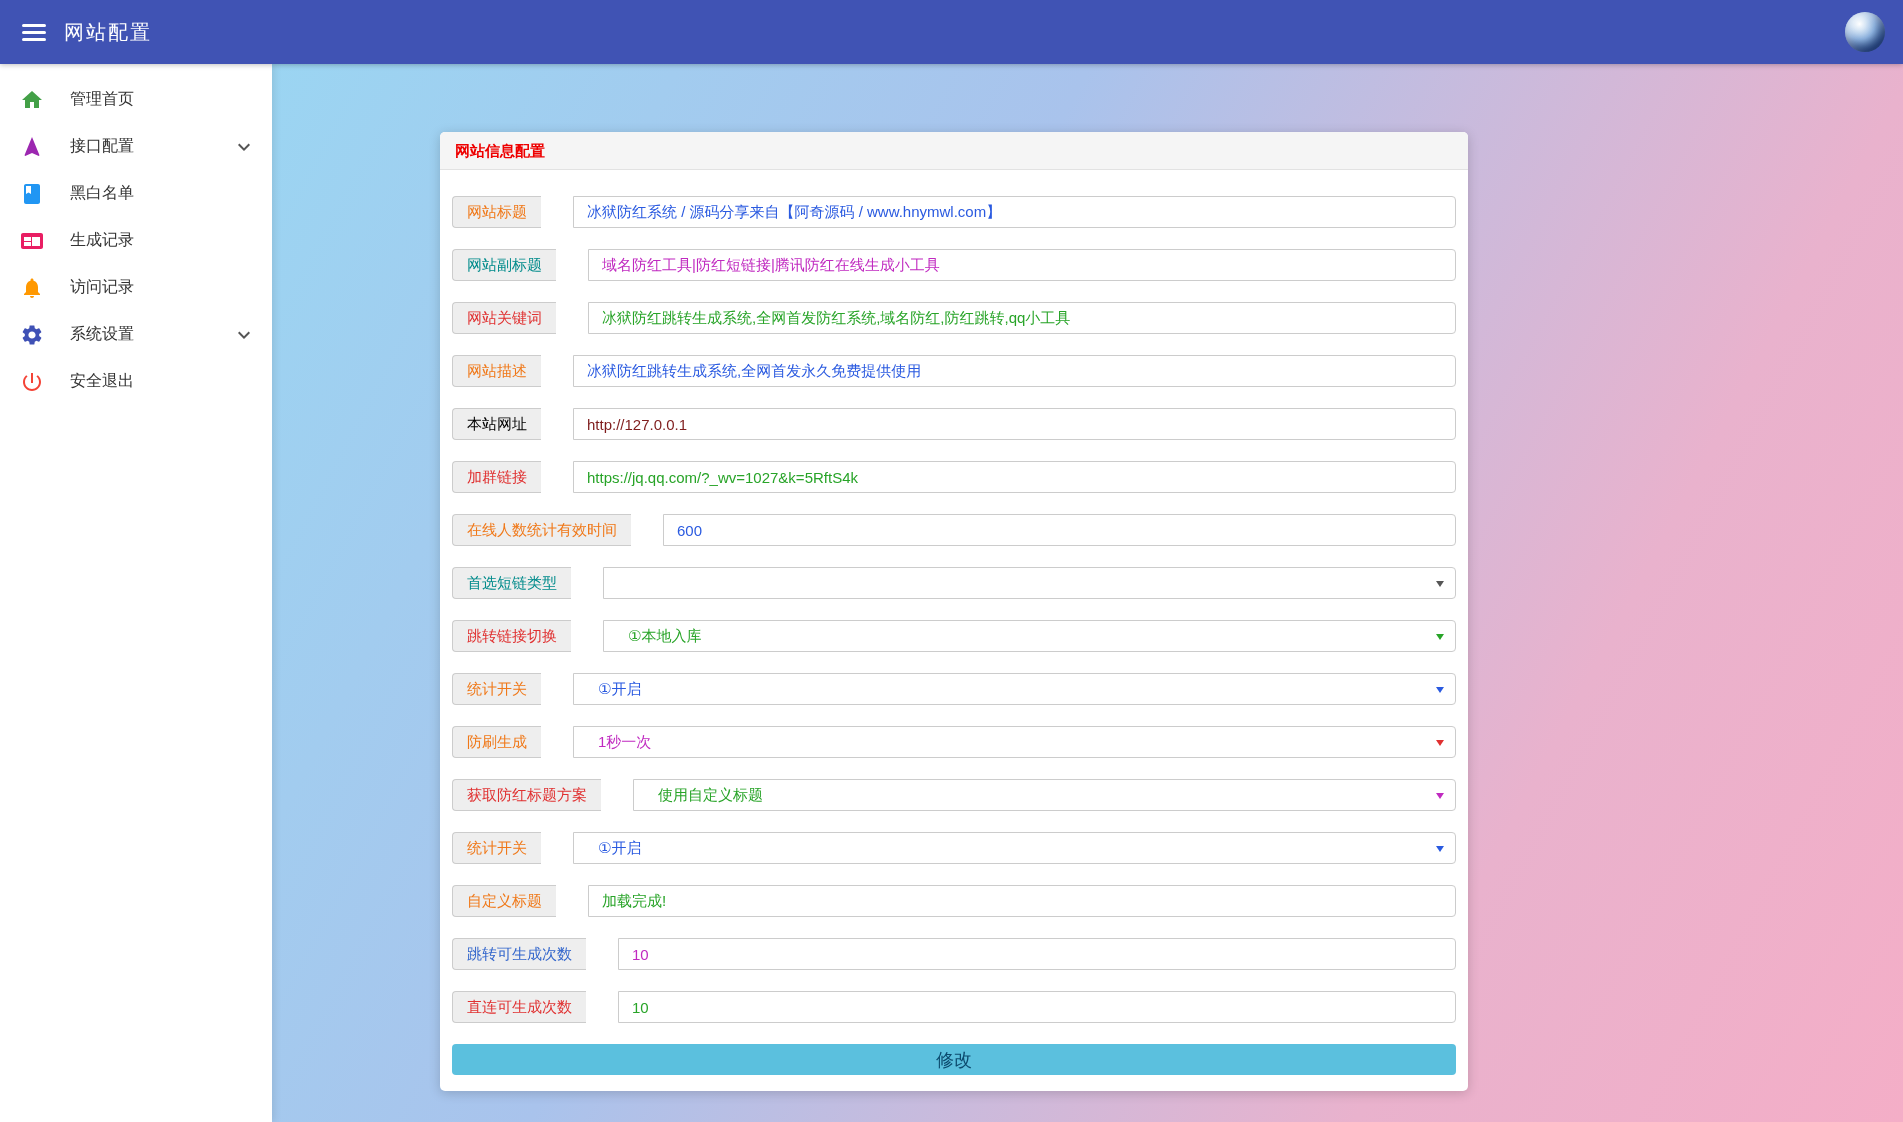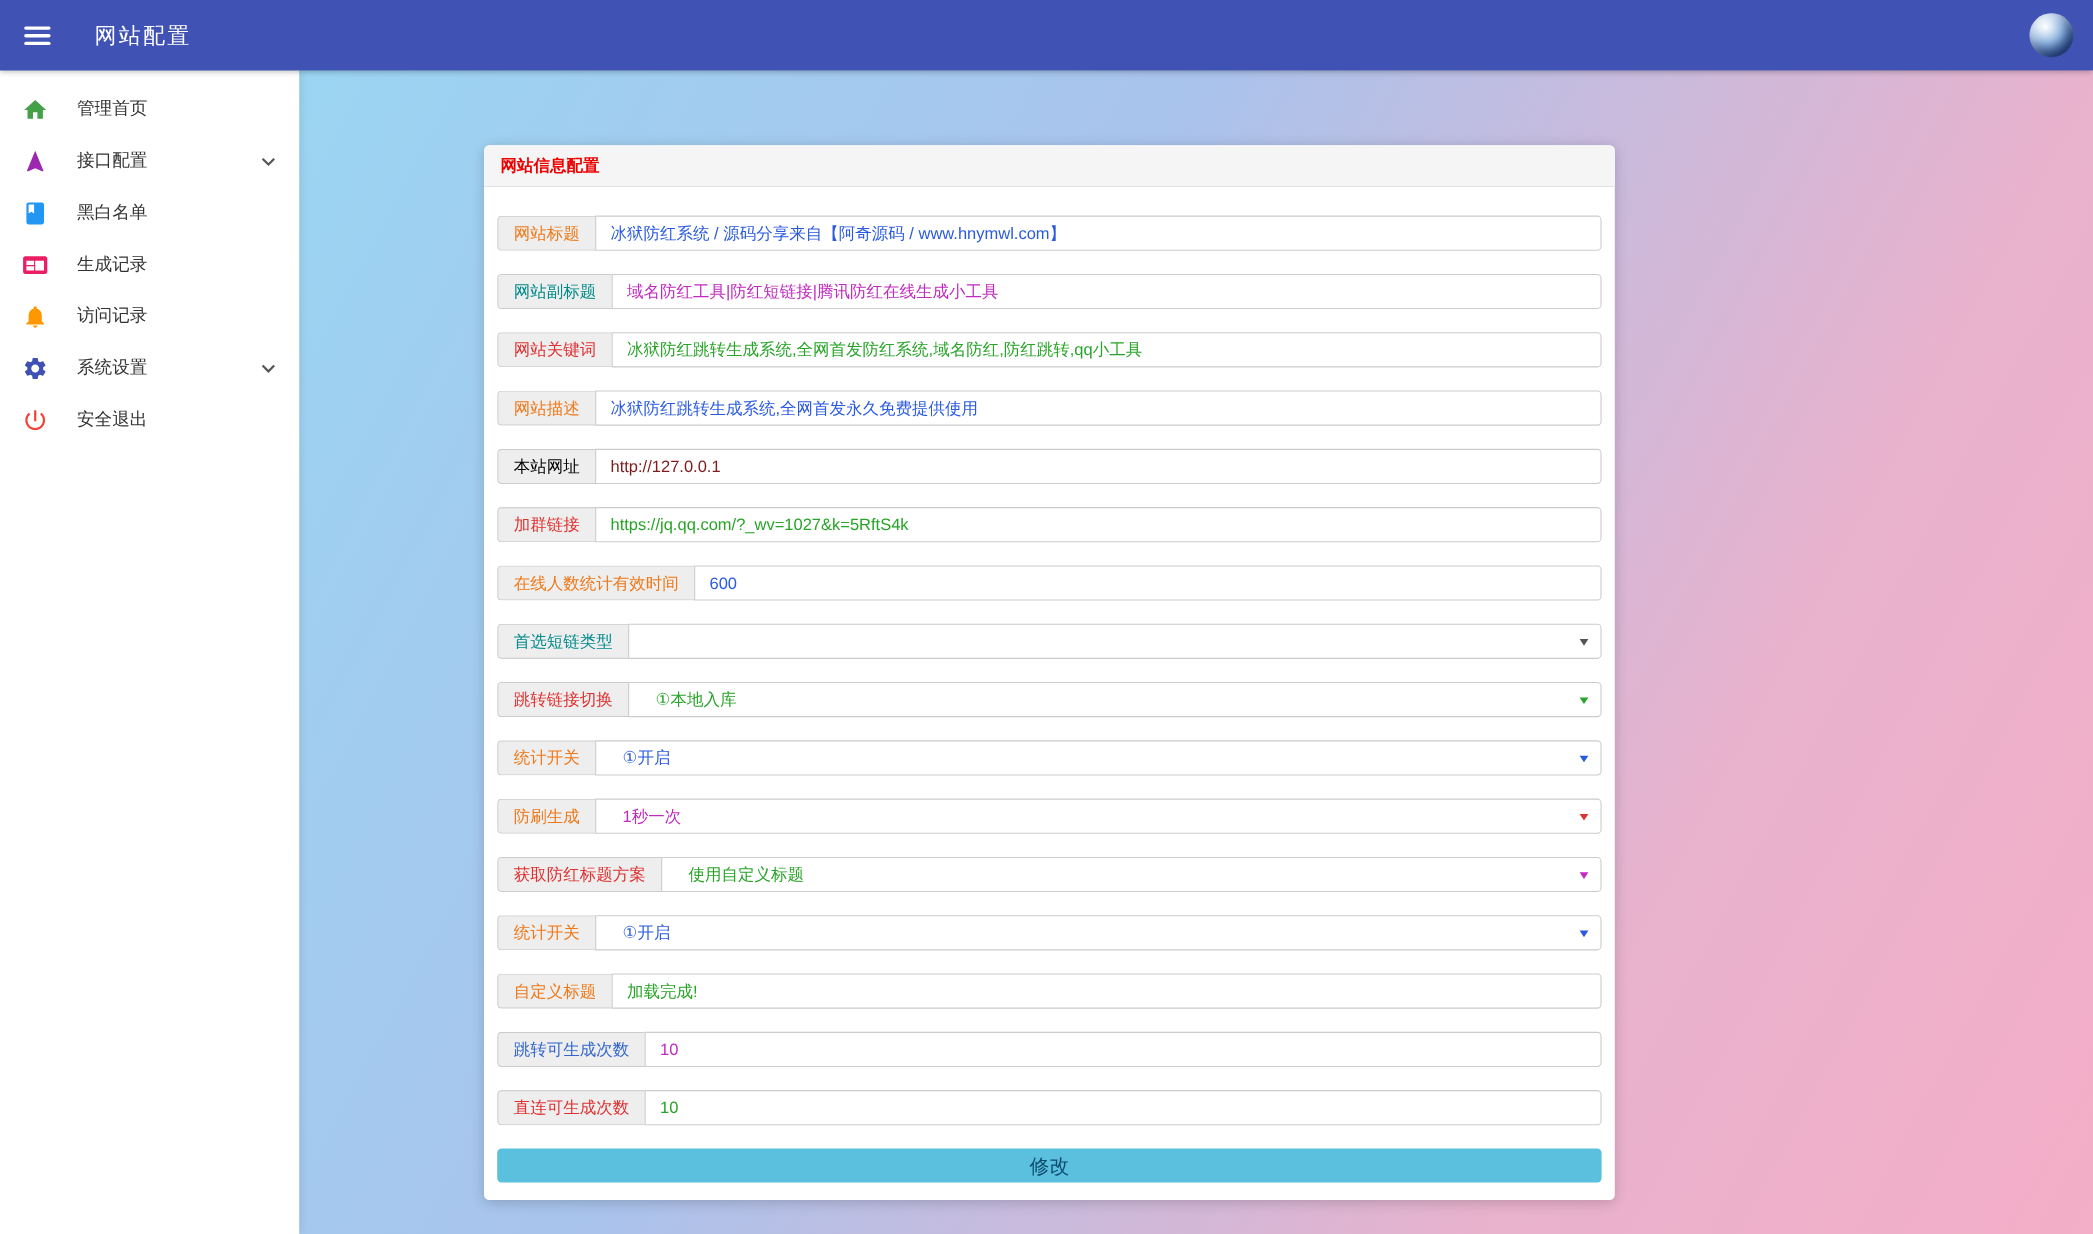--- a/index.html
+++ b/index.html
@@ -10,21 +10,21 @@
     background: linear-gradient(118deg, #9bd5f2 12%, #a9c3ec 45%, #e9b2cd 78%, #f4aec7 100%);
   }
   
   .navbar {
     position: fixed; top:0; left:0; right:0; height:64px;
     display:flex; align-items:center; z-index:20;
     box-shadow: 0 1px 5px rgba(0,0,0,.25);
   }
   .hamburger { margin-left:22px; width:24px; cursor:pointer; }
   .hamburger div { height:3px; background:#fff; border-radius:2px; margin:4px 0; }
-  .nav-title { color:#fff; font-size:20px; margin-left:40px; letter-spacing:2px; font-weight:500; }
+  .nav-title { color:#fff; font-size:20px; margin-left:18px; letter-spacing:2px; font-weight:500; }
   .avatar {
     position:absolute; right:18px; top:12px; width:40px; height:40px; border-radius:50%;
     cursor:pointer; overflow:hidden;
     background: radial-gradient(circle at 36% 30%, #ffffff 0%, #d7e6f5 16%, #8fb4e0 40%, #33598f 72%, #17305e 100%);
     box-shadow: inset -4px -6px 10px rgba(10,25,80,.45), inset 4px 5px 8px rgba(255,255,255,.5);
   }
   
   .sidebar {
     position: fixed; top:64px; left:0; bottom:0; width:272px;
     background:#fff; z-index:10; padding-top:12px;
@@ -42,21 +42,21 @@
     position:absolute; left:200px; top:68px; width:1028px;
     background:#fff; border-radius:5px;
     box-shadow: 0 2px 12px rgba(0,0,0,.18);
   }
   .card-header {
     height:38px; line-height:38px; padding:0 15px;
     background:#f5f5f5; border-bottom:1px solid #e2e2e2;
     border-radius:5px 5px 0 0; font-size:15px; font-weight:bold;
   }
   .card-body { padding:26px 12px 16px 12px; }
-  .igroup { display:flex; height:32px; margin-bottom:21px; }
+  .igroup { display:flex; height:32px; margin-bottom:21px;gap:32px; }
   .glabel {
     display:flex; align-items:center; padding:0 14px;
     background:#eeeeee; border:1px solid #ccc; border-right:0;
     border-radius:4px 0 0 4px; font-size:15px; white-space:nowrap;
   }
   .ginput {
     flex:1; min-width:0; border:1px solid #ccc; border-radius:0 4px 4px 0;
     padding:0 13px; font-size:15px; outline:none; background:#fff;
     font-family: "Liberation Sans", "DejaVu Sans", sans-serif;
   }

